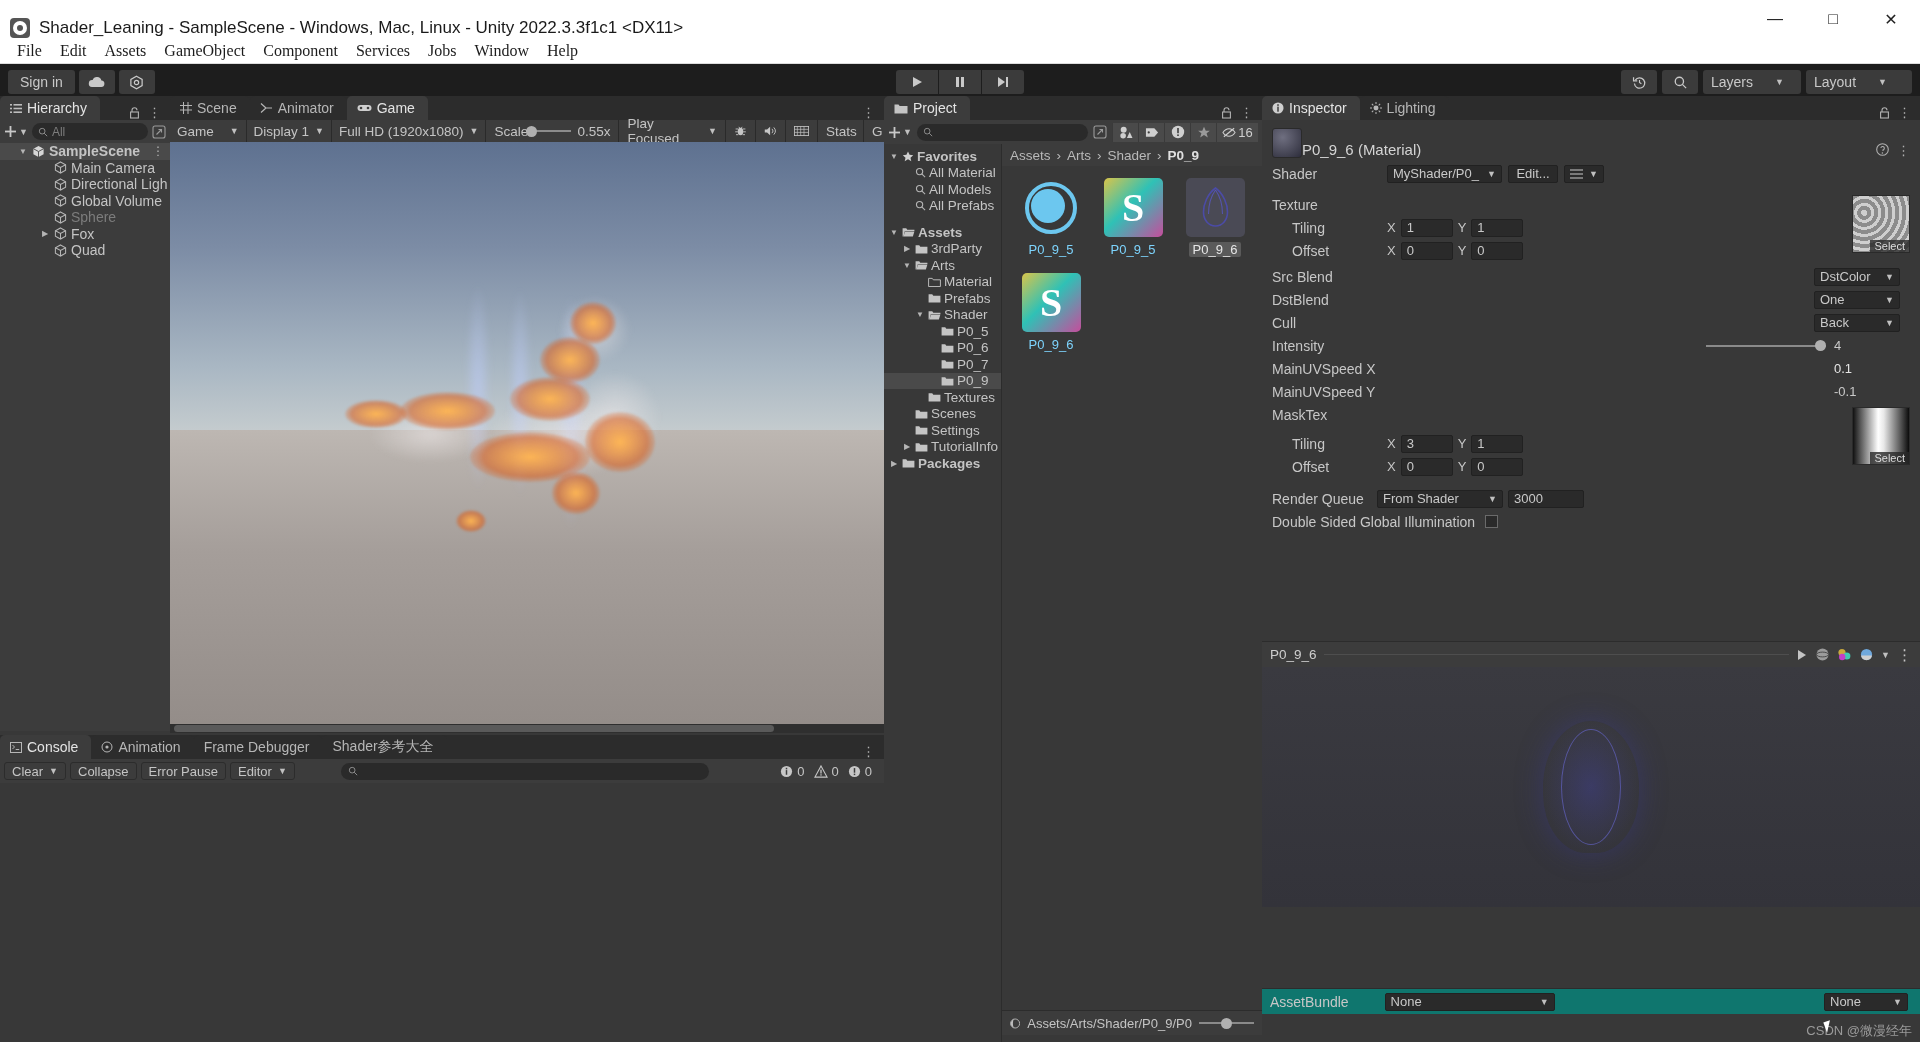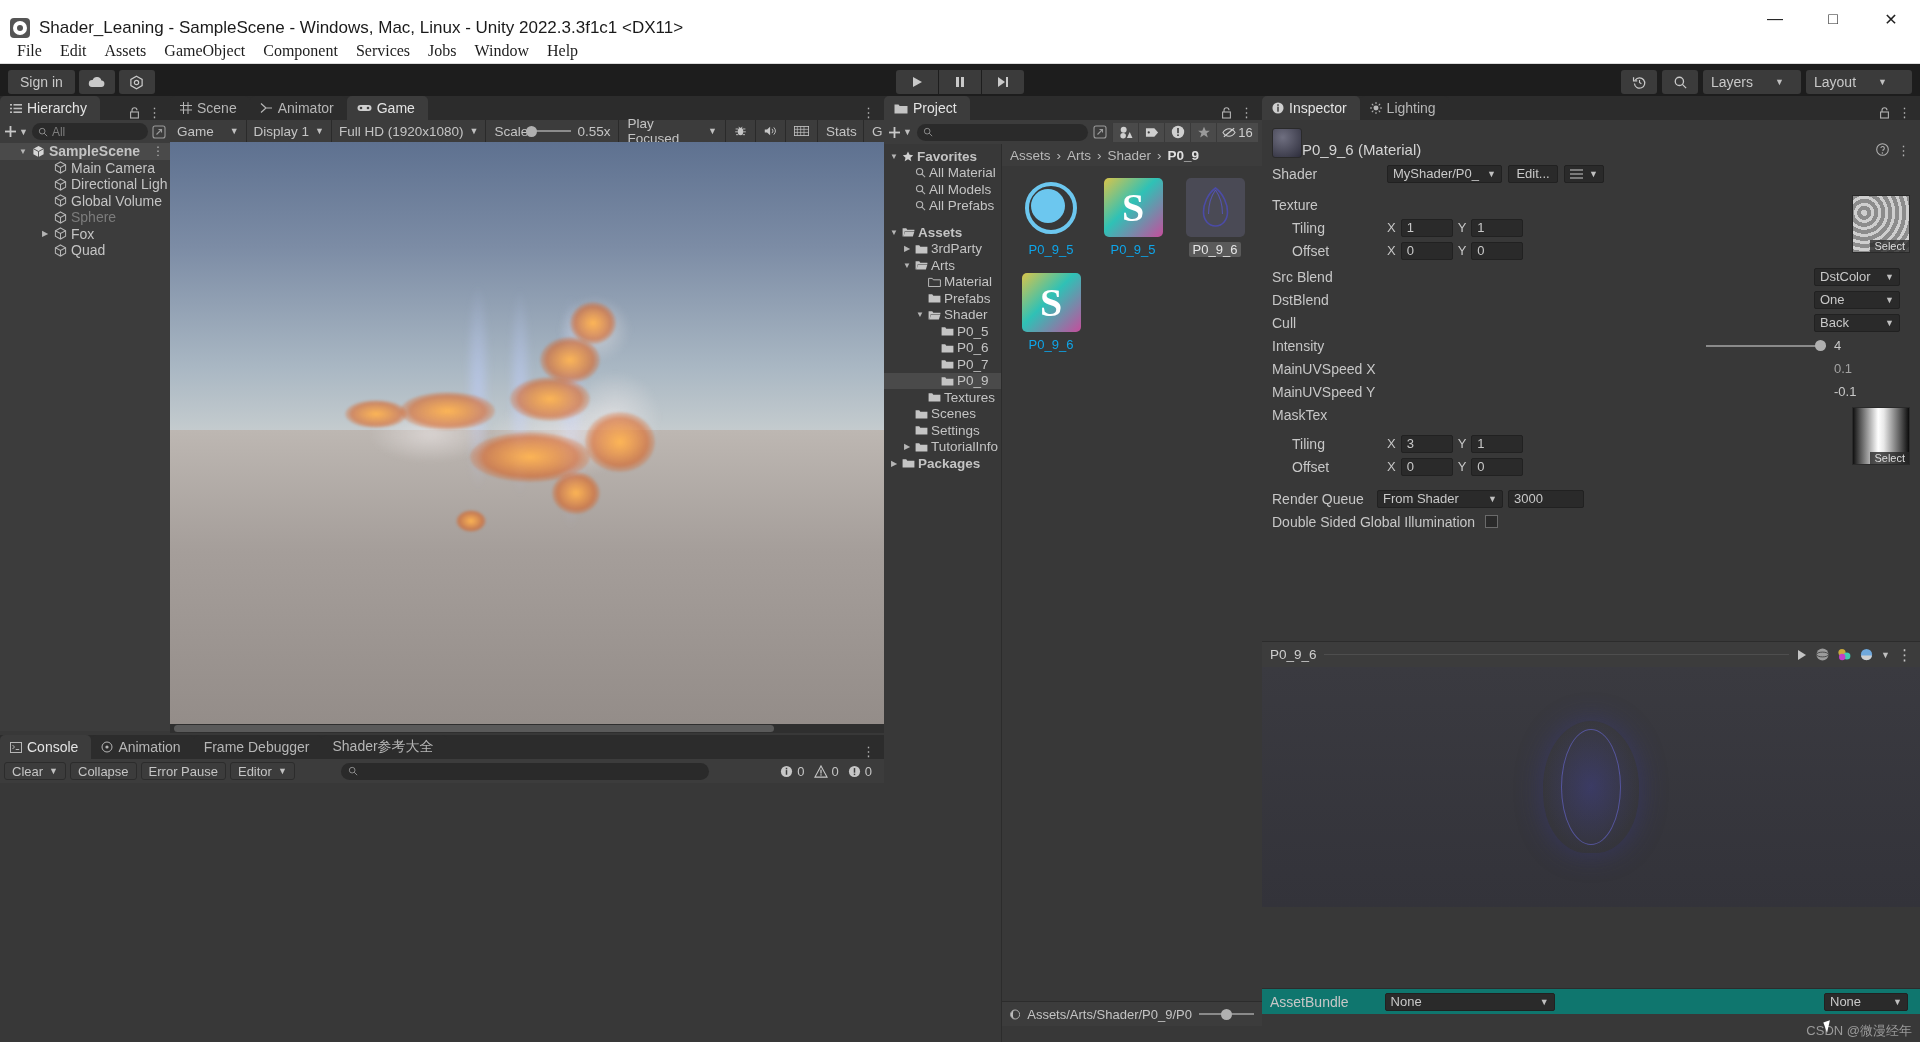--- a/index.html
+++ b/index.html
@@ -198,24 +198,24 @@
   .trow { height: 16.5px; display:flex; align-items:center; gap:3px; white-space:nowrap; }
   .trow.sel { background:#4a4a4a; }
   .trow .tri { width:10px; font-size:8px; text-align:center; color:#b5b5b5; }
   .pj-right { flex:1; background:#383838; border-left:1px solid #2c2c2c; position:relative; }
   .breadcrumb { height:22px; background:#3c3c3c; display:flex; align-items:center;
                 gap:6px; padding:0 8px; font-size:13.5px; color:#b9b9b9; }
   .breadcrumb b { color:#e0e0e0; font-weight:bold; }
   .grid { padding: 12px 0 0 16px; display:flex; flex-wrap:wrap; gap: 8px 16px; }
   .gitem { width: 66px; display:flex; flex-direction:column; align-items:center; gap:5px;}
   .gicon { width: 59px; height: 59px; border-radius:5px; }
-  .glabel { font-size: 13px; color:#0ea5e9; white-space:nowrap; }
+  .glabel { font-size: 13px; color:#7dd3fc; white-space:nowrap; }
   .glabel.sel { background:#5a5a5a; border-radius:2px; padding:0 4px; color:#e6e6e6;}
   .pj-status {
-    position:absolute; left:0; bottom:16px; width:100%; height:25px;
+    position:absolute; left:0; bottom:7px; width:100%; height:25px;
     background:#3c3c3c; display:flex; align-items:center; gap:7px;
     padding: 0 8px; font-size: 13px; color:#c4c4c4; border-top:1px solid #2c2c2c;
   }
   .zoom-slider { margin-left:auto; width:70px; height:2px; background:#8a8a8a; position:relative;}
   .zoom-knob { width:11px;height:11px;border-radius:50%;background:#b0b0b0;
                position:absolute; right:22px; top:-4.5px;}
 
   
   #inspector { left: 1262px; top: 96px; width: 658px; height: 946px; background:#383838; }
   .insp-tabs { height:24px; background:#2c2c2c; display:flex; align-items:flex-end; }
@@ -1139,21 +1139,21 @@
       <div style="flex:1;display:flex;justify-content:flex-end;padding-right:8px">
         <div class="int-slider">
             <div class="int-knob"></div>
           </div>
       </div>
       <div style="width:76px;font-size:13px;color:#c9c9c9">4</div>
     </div>
     <div class="row">
       <div class="lbl" style="width:200px">MainUVSpeed X</div>
       <div style="flex:1"></div>
-      <div style="width:76px;font-size:13px;color:#a3a3a3">0.1</div>
+      <div style="width:76px;font-size:13px;color:#e5e5e5">0.1</div>
     </div>
     <div class="row">
       <div class="lbl" style="width:200px">MainUVSpeed Y</div>
       <div style="flex:1"></div>
       <div style="width:76px;font-size:13px;color:#c9c9c9">-0.1</div>
     </div>
 
     <div style="position:relative; height:74px; ">
       <div class="row">
         <div class="lbl">MaskTex</div>

